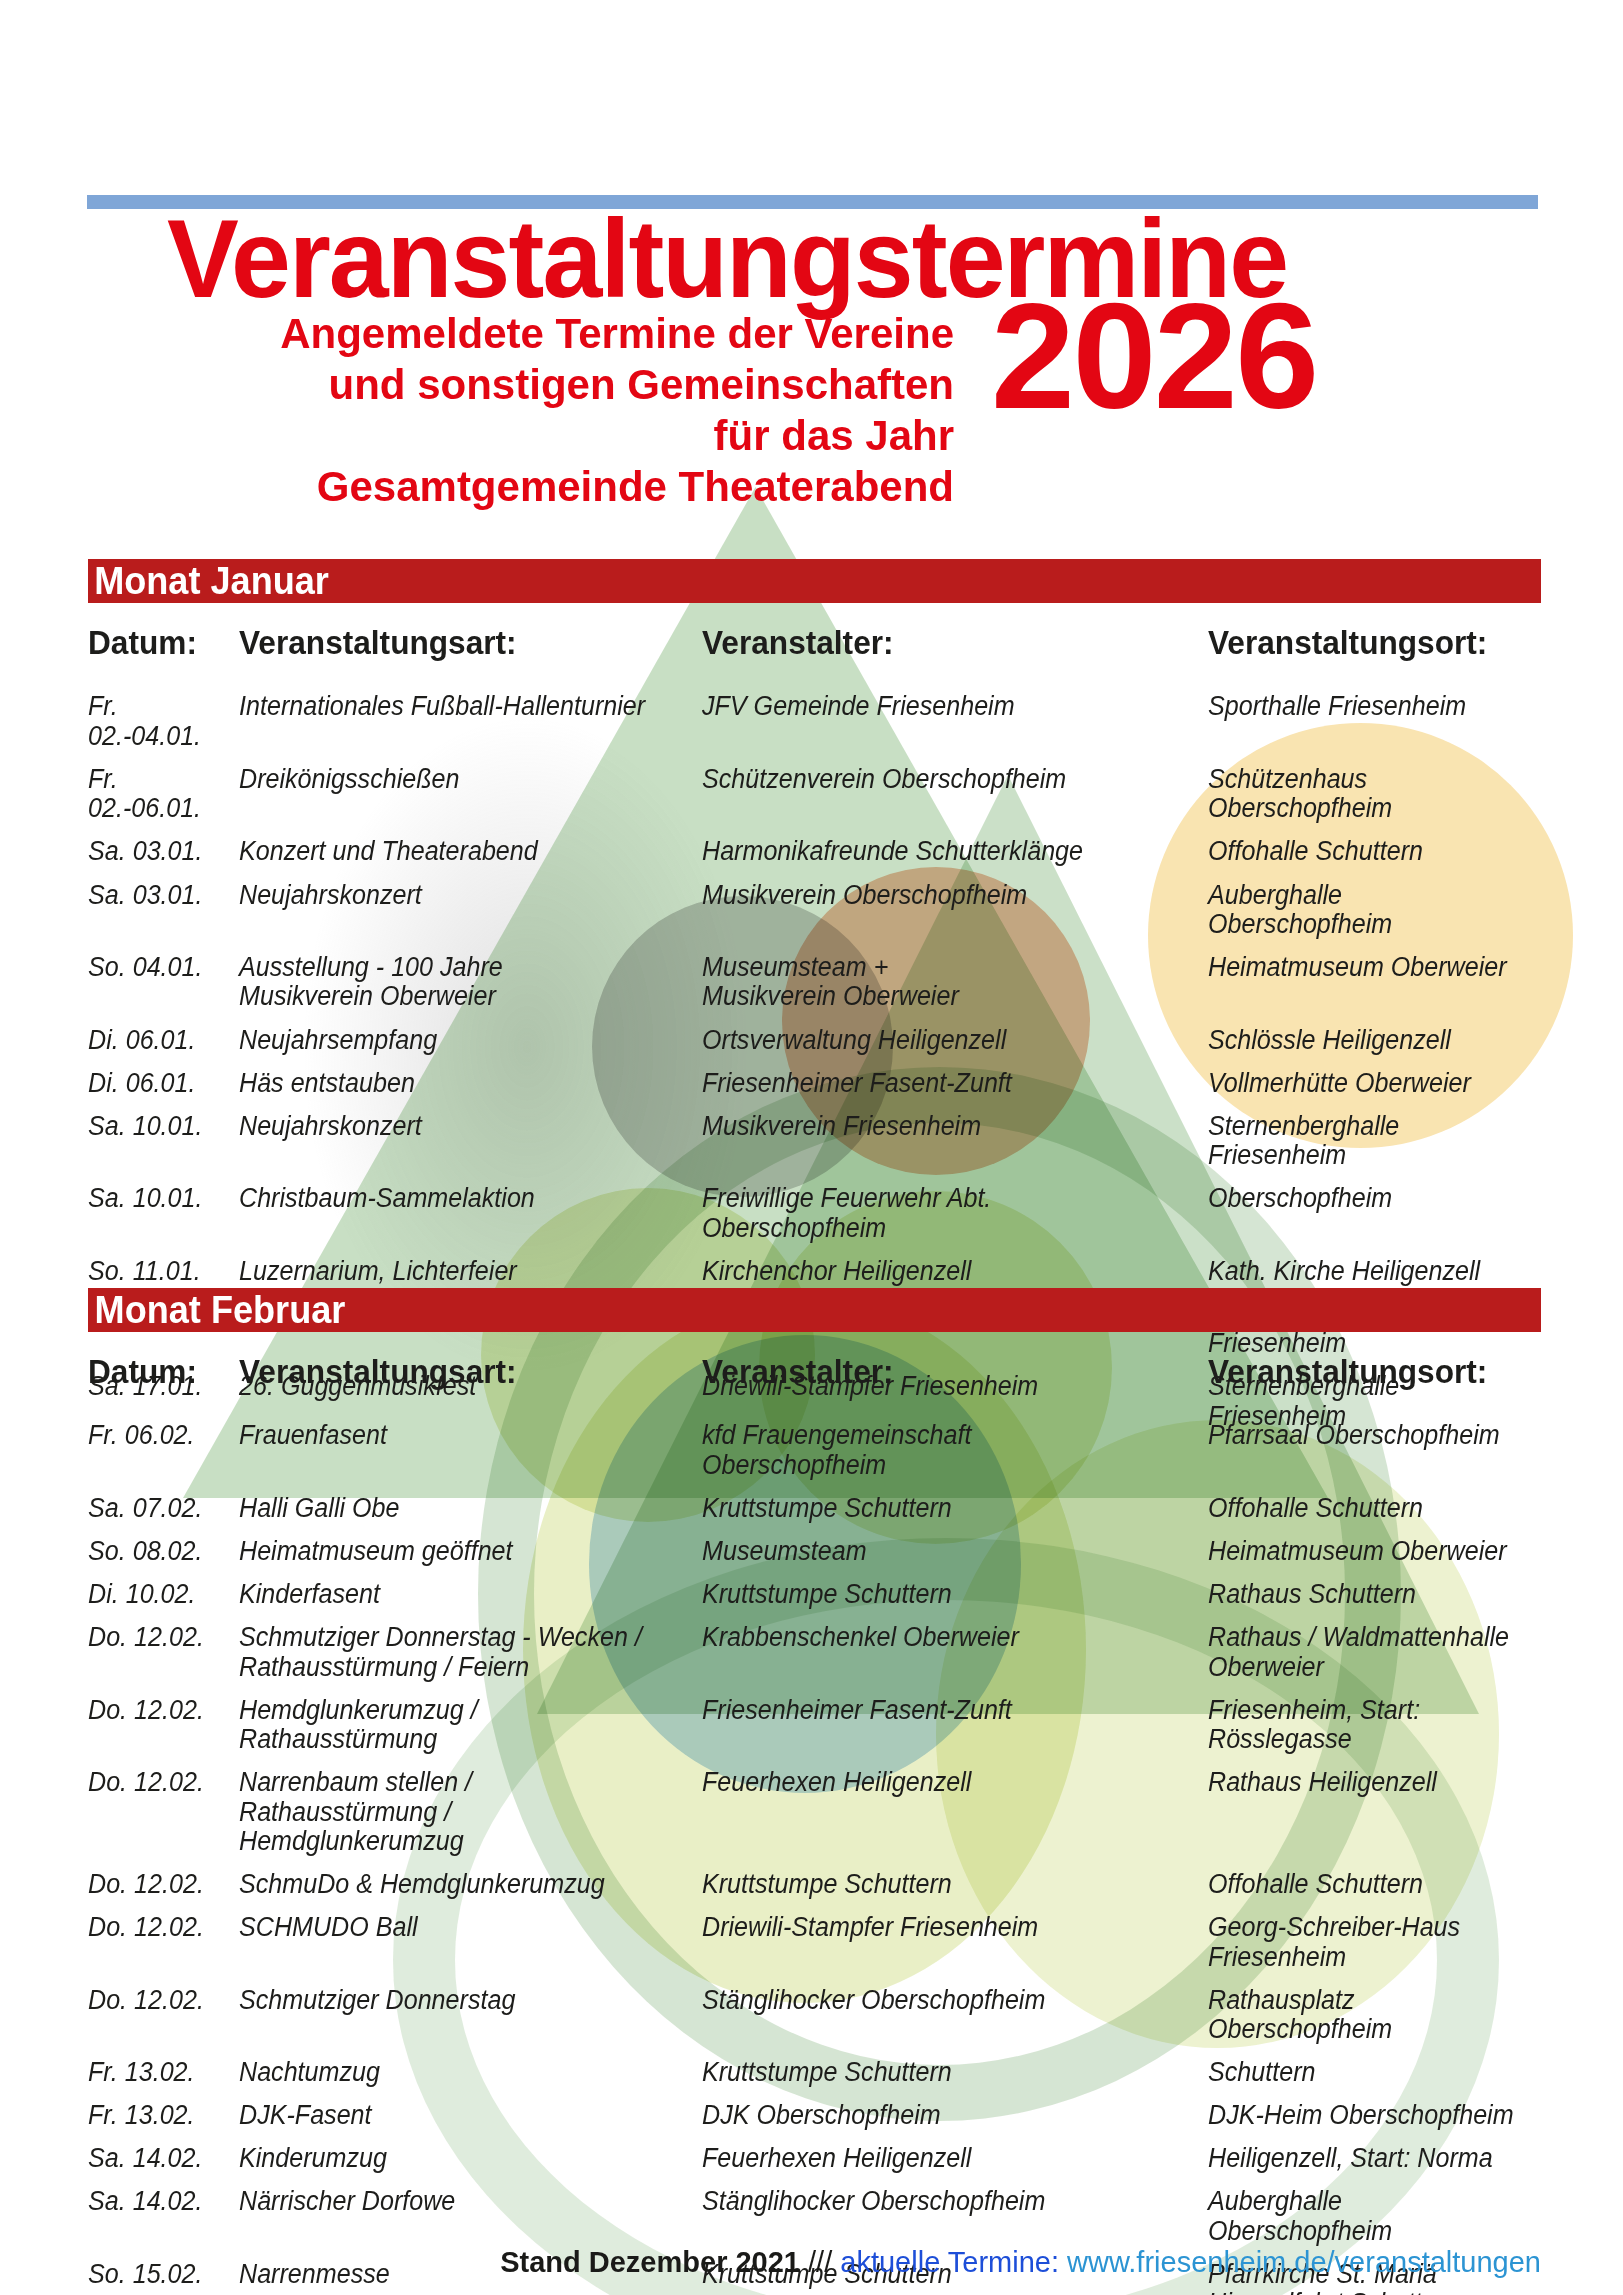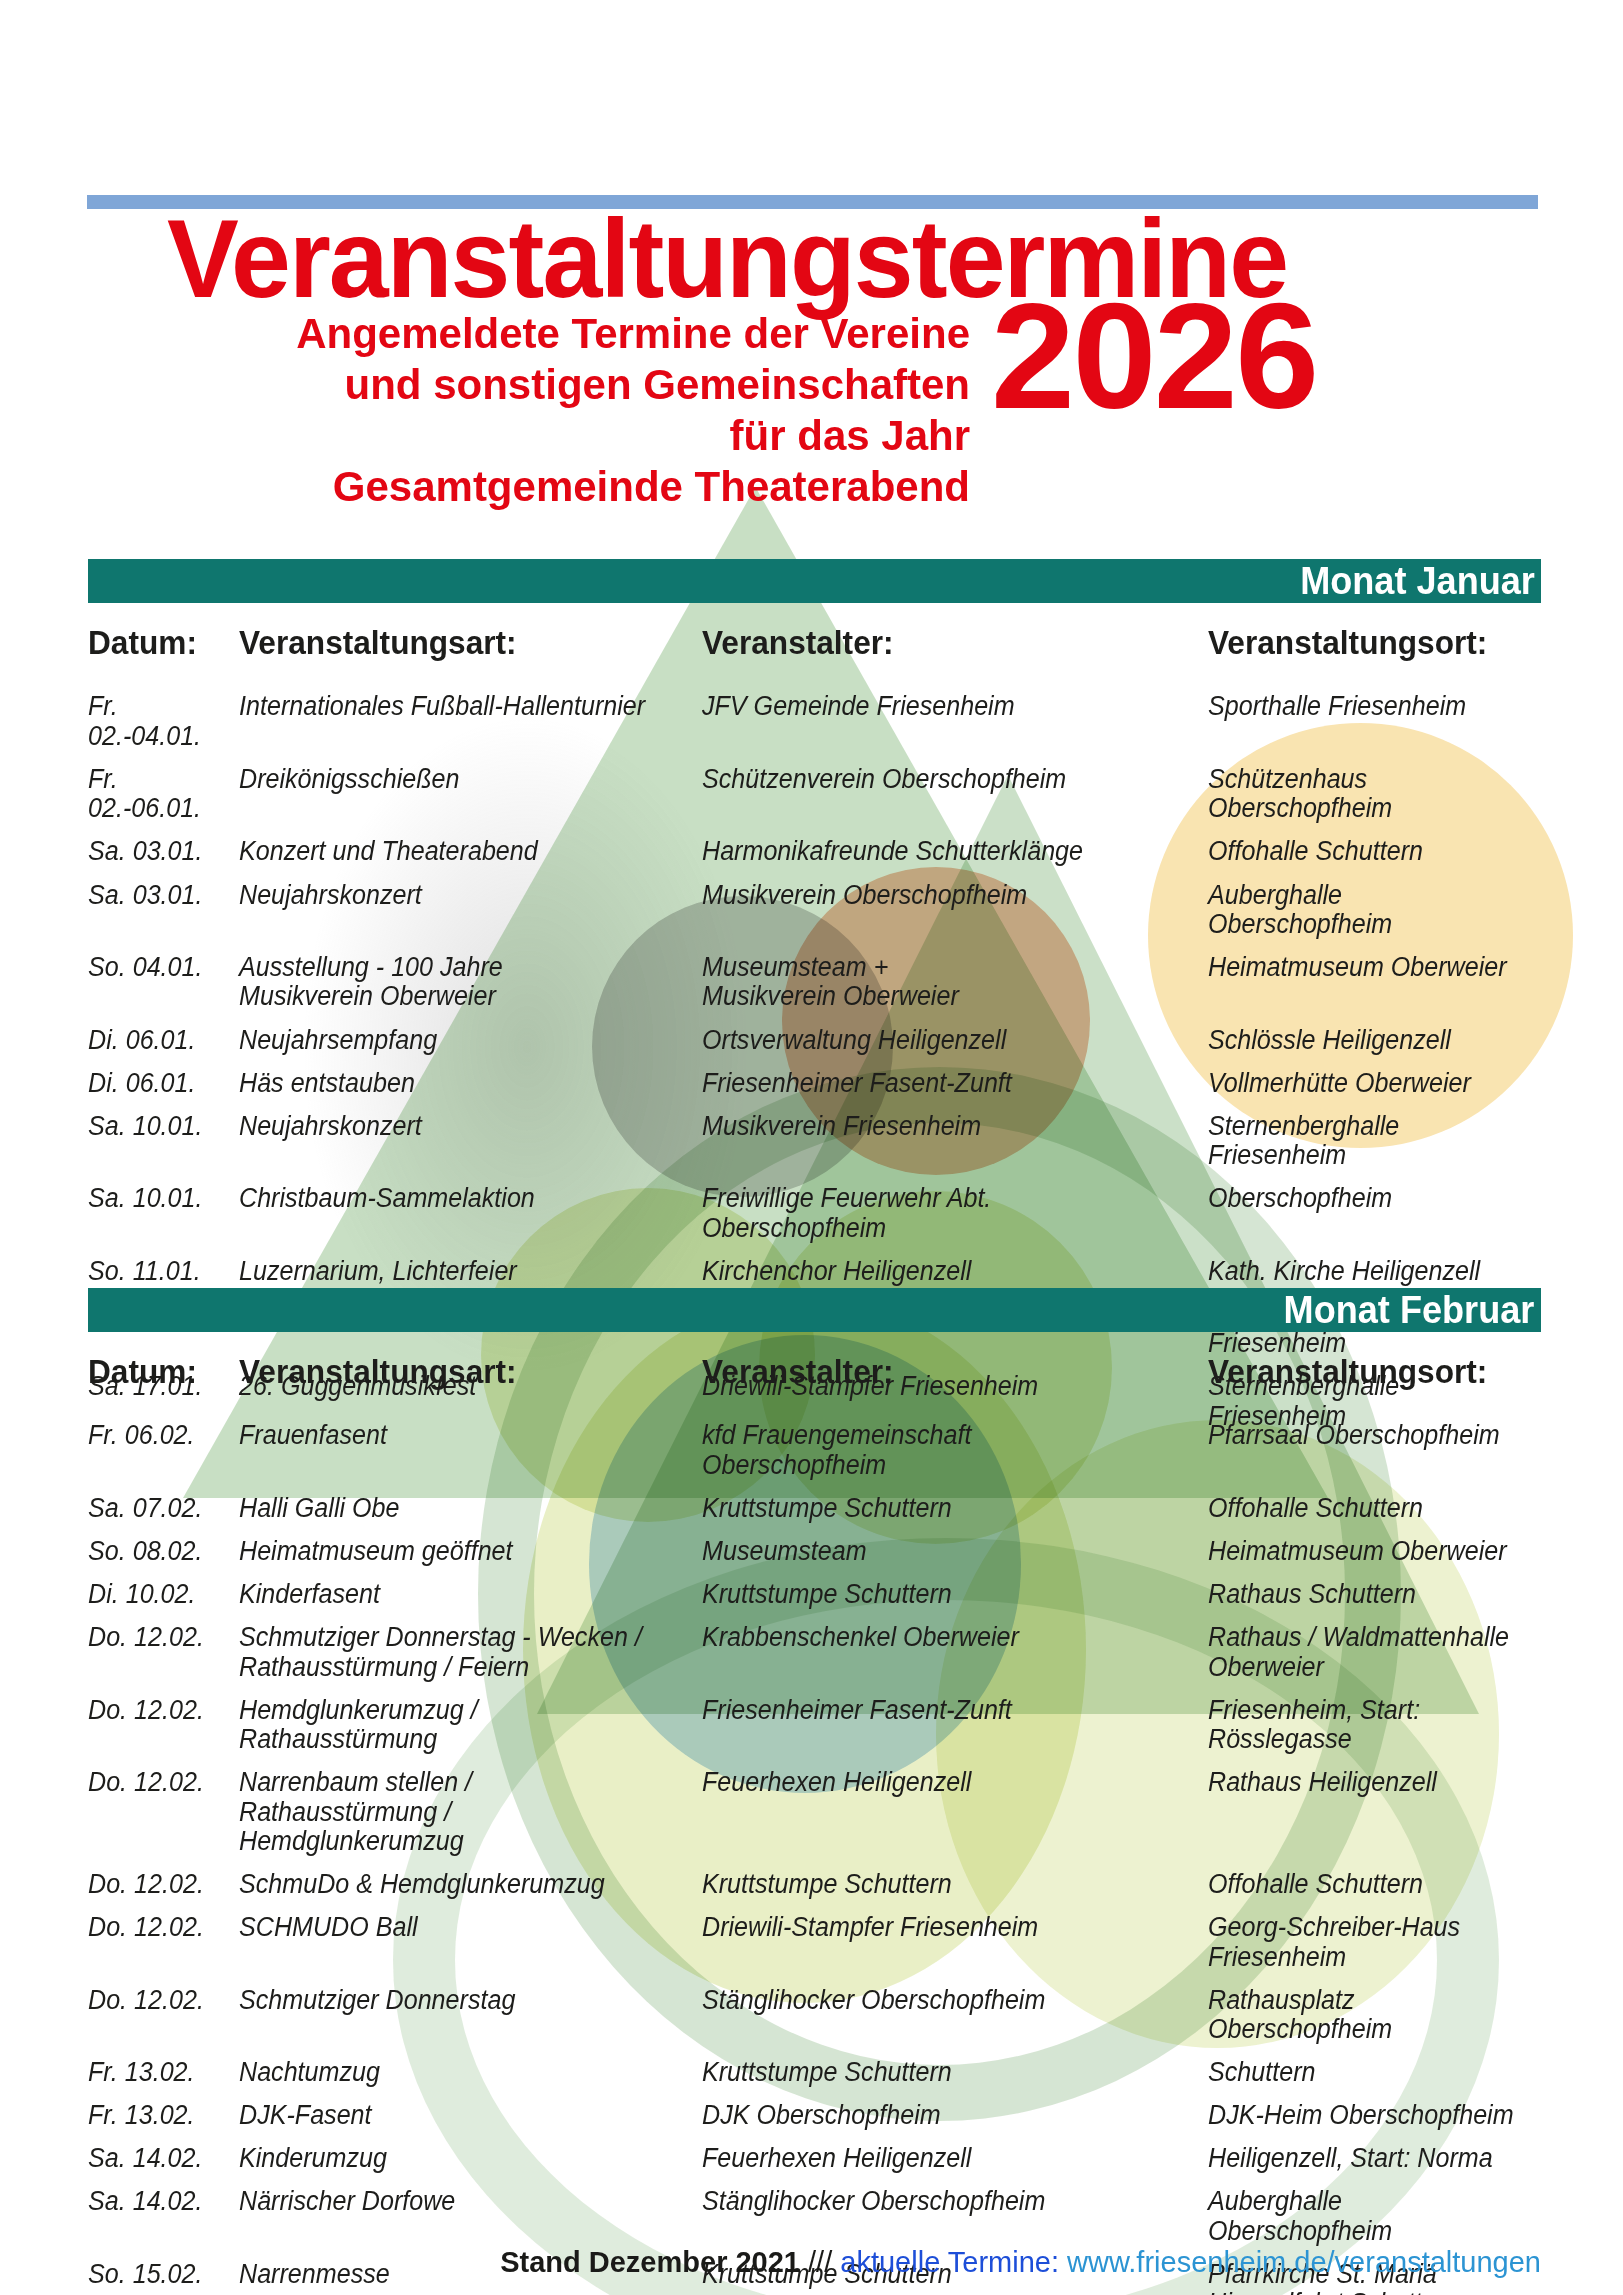--- a/index.html
+++ b/index.html
@@ -61,37 +61,37 @@
     background:#7fa6d7;
   }
   .main-title {
     position:absolute; left:167px; top:204px;
     font-size:111px; font-weight:bold; color:#e30613;
     letter-spacing:-2px; line-height:1;
     transform:scaleX(.97); transform-origin:left center;
     white-space:nowrap;
   }
   .subtitle {
-    position:absolute; left:177px; top:308px; width:793px;
+    position:absolute; left:161px; top:308px; width:793px;
     text-align:right; color:#e30613; font-weight:bold;
     font-size:42px; line-height:51px;
   }
   .subtitle span { display:block; }
   .year-big {
     position:absolute; left:991px; top:280px;
     font-size:151px; font-weight:bold; color:#e30613;
     letter-spacing:-2.6px; line-height:1; white-space:nowrap;
   }
 
   .month-section { position:absolute; left:88px; width:1453px; }
   #month-0 { top:559px; }
   #month-1 { top:1288px; }
   .month-bar {
-    height:44px; background:#0f766e; color:#ffffff;
-    display:flex; align-items:center; justify-content:flex-end;
+    height:44px; background:#b91c1c; color:#ffffff;
+    display:flex; align-items:center; justify-content:flex-start;
   }
   .month-bar span {
     font-size:38px; font-weight:bold;
     transform:scaleX(.95); transform-origin:center;
     white-space:nowrap;
   }
   .grid-cols {
     display:grid;
     grid-template-columns:151px 463px 506px 334px;
   }

